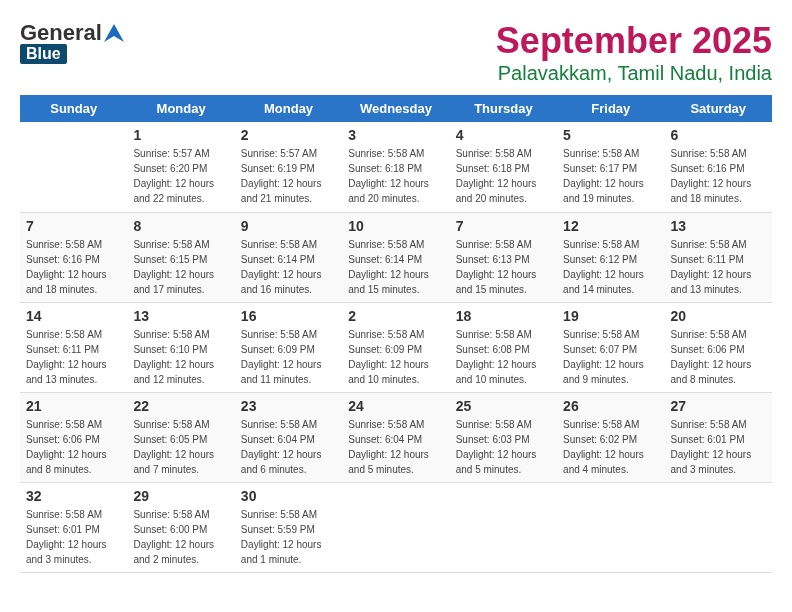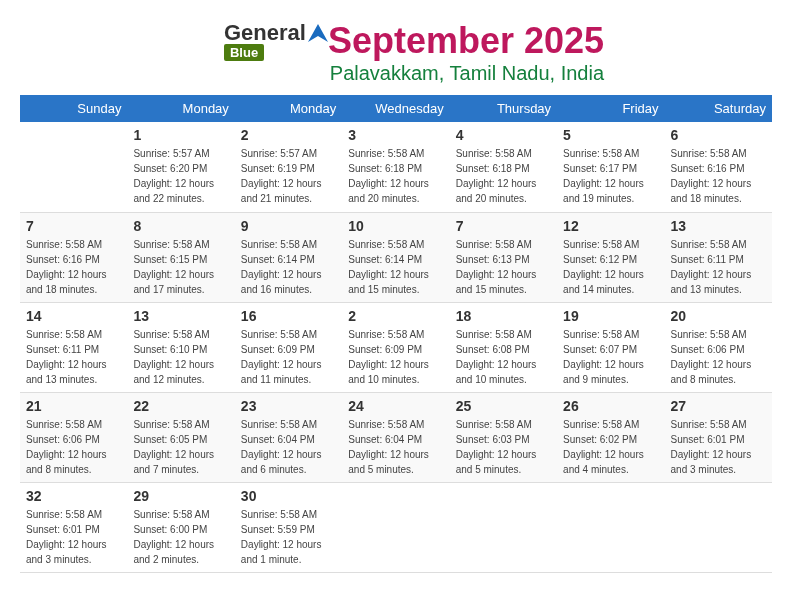--- a/index.html
+++ b/index.html
@@ -5,24 +5,23 @@
     * { margin: 0; padding: 0; box-sizing: border-box; }
     body {
       font-family: Arial, sans-serif;
       background: #fff;
       width: 792px;
       min-height: 612px;
       padding: 20px;
     }
     .header {
       display: flex;
-      justify-content: center;
+      justify-content: space-between;
       align-items: flex-start;
       margin-bottom: 10px;
-      margin-left: 36px;
     }
     .logo {
       display: flex;
       flex-direction: column;
       align-items: flex-start;
     }
     .title-section {
       text-align: right;
     }
     .month-title {
@@ -38,23 +37,23 @@
       width: 100%;
       border-collapse: collapse;
       font-size: 11px;
     }
     thead tr {
       background: #2a75c7;
       color: white;
     }
     thead th {
       padding: 6px 6px;
-      text-align: right;
+      text-align: center;
       font-size: 13px;
-      font-weight: normal;
+      font-weight: bold;
     }
     tbody tr {
       border-bottom: 1px solid #ddd;
     }
     tbody tr:nth-child(even) {
       background: #f9f9f9;
     }
     tbody td {
       padding: 5px 6px;
       vertical-align: top;
@@ -80,21 +79,21 @@
 <body>
 
 <div class="header">
   <div class="logo">
     <div style="display:flex;align-items:center;">
       <span style="font-size:22px;font-weight:bold;color:#333;">General</span>
       <svg width="20" height="18" viewBox="0 0 20 18" style="margin-left:2px;">
         <polygon points="0,18 10,0 20,18 10,12" fill="#1a6bbf"></polygon>
       </svg>
     </div>
-    <div style="background:#4d7c0f;color:white;font-size:13px;padding:1px 6px;border-radius:2px;font-weight:bold;margin-top:-2px;display:inline-block;">Blue</div>
+    <div style="background:#0c4a6e;color:white;font-size:16px;padding:1px 6px;border-radius:2px;font-weight:bold;margin-top:-2px;display:inline-block;">Blue</div>
   </div>
   <div class="title-section">
     <div class="month-title">September 2025</div>
     <div class="location">Palavakkam, Tamil Nadu, India</div>
   </div>
 </div>
 
 <table>
   <thead>
     <tr>

